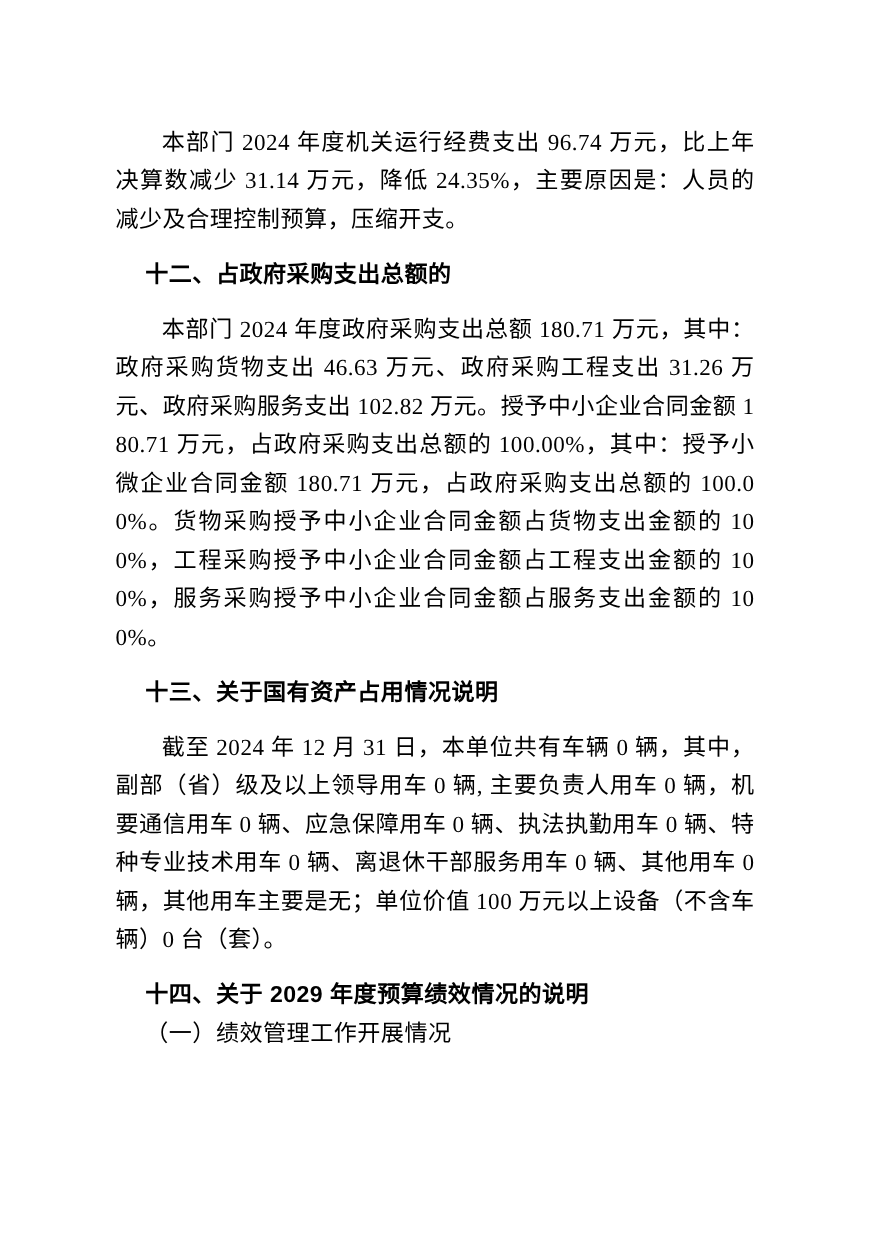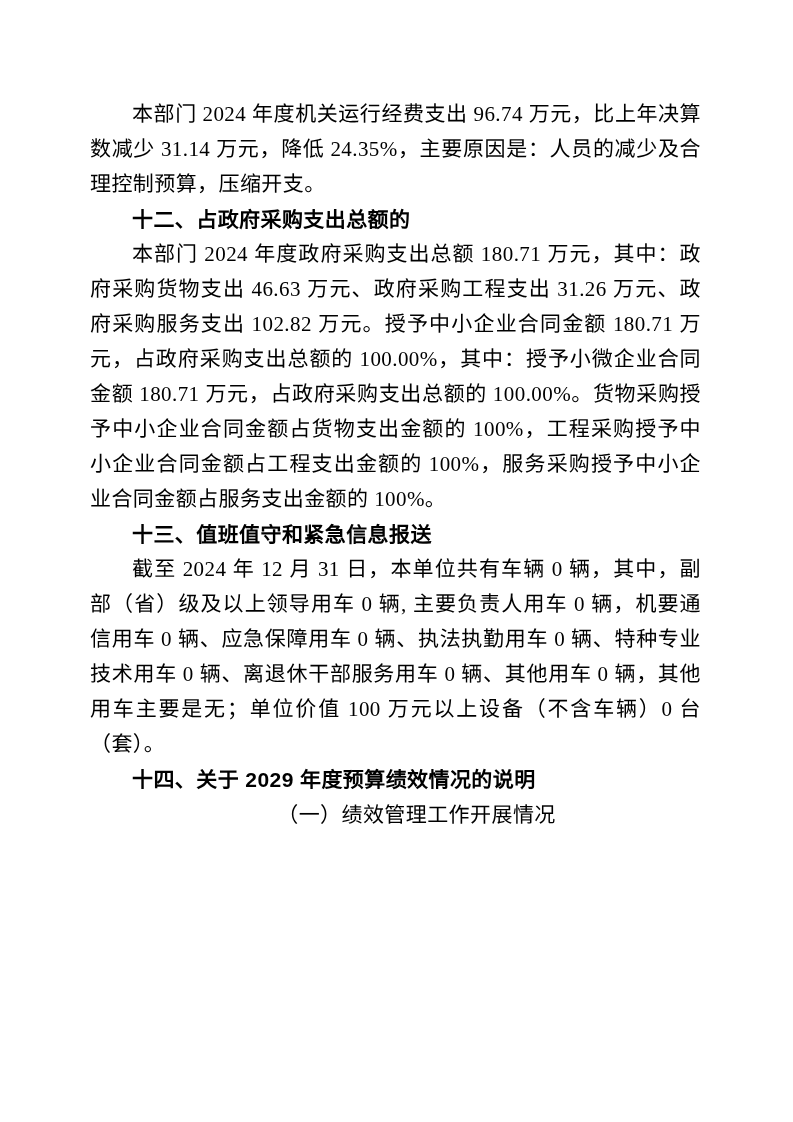--- a/index.html
+++ b/index.html
@@ -13,21 +13,21 @@
     width: 793px;
     height: 1122px;
     margin: 0 auto;
     background: #ffffff;
     box-sizing: border-box;
     padding: 97px 92px 0 90px;
     overflow: hidden;
     color: #000000;
   }
   .body-text {
-    margin: 0;
+    margin: 15px;
     font-family: "Liberation Serif", "DejaVu Serif", serif;
     font-size: 21px;
     line-height: 35px;
     text-align: justify;
     text-justify: inter-character;
     text-indent: 2em;
     letter-spacing: 0.02em;
     word-break: break-all;
   }
   .section-heading {
@@ -40,35 +40,34 @@
     letter-spacing: 0.02em;
   }
   .sub-heading {
     margin: 0;
     font-family: "Liberation Sans", "DejaVu Sans", sans-serif;
     font-weight: 400;
     font-size: 21px;
     line-height: 35px;
     text-indent: 2em;
     letter-spacing: 0.02em;
-    text-align: center;
   }
 </style>
 </head>
 <body>
 
 <div class="page">
   <p class="body-text">本部门 2024 年度机关运行经费支出 96.74 万元，比上年决算数减少 31.14 万元，降低 24.35%，主要原因是：人员的减少及合理控制预算，压缩开支。</p>
 
 
 
   <h2 class="section-heading">十二、占政府采购支出总额的</h2>
 
   <p class="body-text">本部门 2024 年度政府采购支出总额 180.71 万元，其中：政府采购货物支出 46.63 万元、政府采购工程支出 31.26 万元、政府采购服务支出 102.82 万元。授予中小企业合同金额 180.71 万元，占政府采购支出总额的 100.00%，其中：授予小微企业合同金额 180.71 万元，占政府采购支出总额的 100.00%。货物采购授予中小企业合同金额占货物支出金额的 100%，工程采购授予中小企业合同金额占工程支出金额的 100%，服务采购授予中小企业合同金额占服务支出金额的 100%。</p>
 
-  <h2 class="section-heading">十三、值班值守和紧急信息报送</h2>
+  <h2 class="section-heading">十三、关于国有资产占用情况说明</h2>
 
   <p class="body-text">截至 2024 年 12 月 31 日，本单位共有车辆 0 辆，其中，副部（省）级及以上领导用车 0 辆, 主要负责人用车 0 辆，机要通信用车 0 辆、应急保障用车 0 辆、执法执勤用车 0 辆、特种专业技术用车 0 辆、离退休干部服务用车 0 辆、其他用车 0 辆，其他用车主要是无；单位价值 100 万元以上设备（不含车辆）0 台（套）。</p>
 
   <h2 class="section-heading">十四、关于 2029 年度预算绩效情况的说明</h2>
 
   <p class="sub-heading">（一）绩效管理工作开展情况</p>
 </div>
 
 </body></html>

